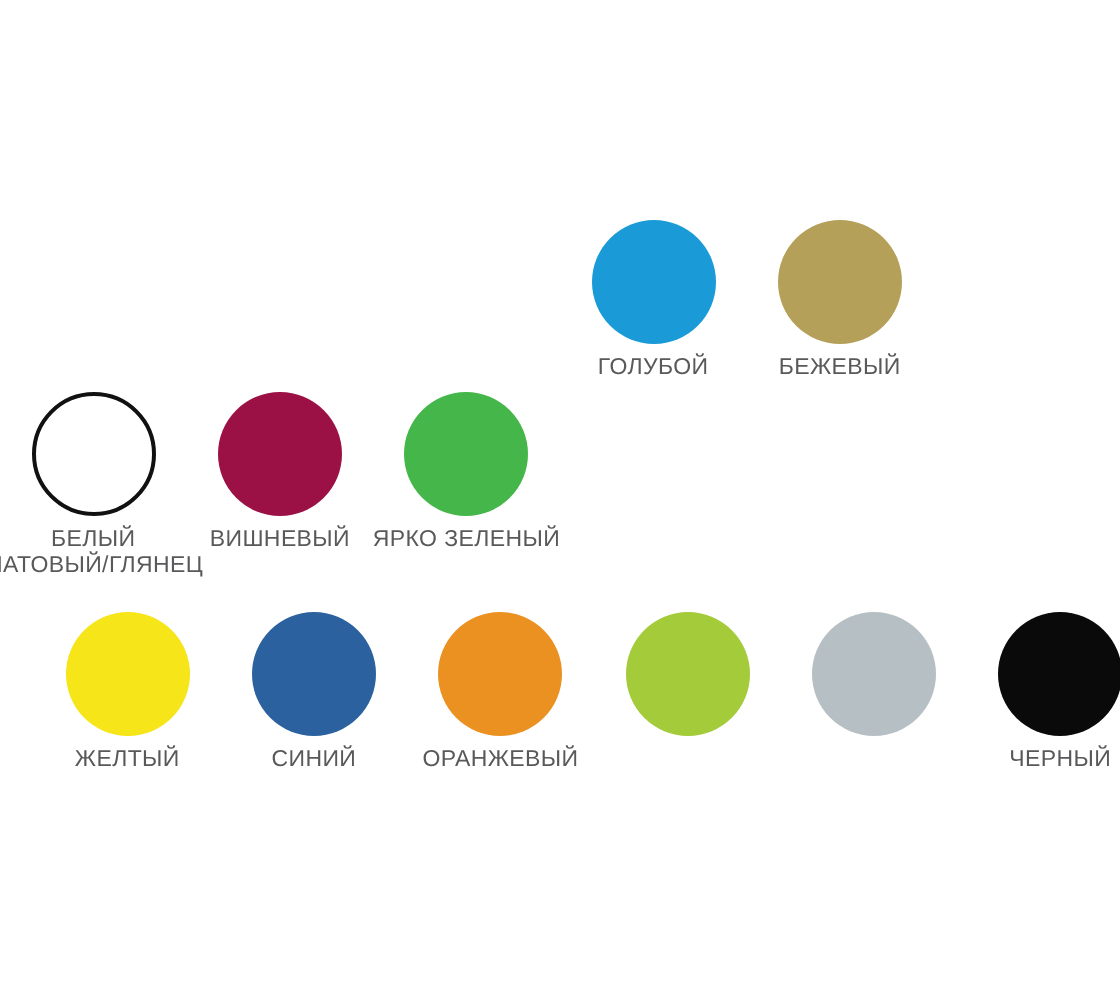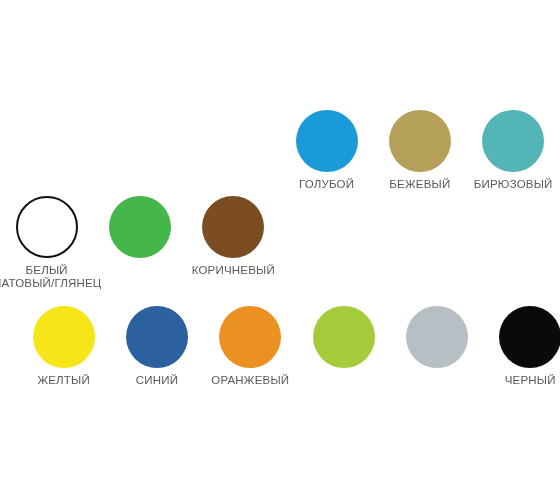--- a/index.html
+++ b/index.html
@@ -95,37 +95,34 @@
         <div class="swatch-label"></div>
       </div>
       <div class="swatch-cell">
         <div class="swatch-dot" style="background: rgb(26, 155, 215);"></div>
         <div class="swatch-label">ГОЛУБОЙ</div>
       </div>
       <div class="swatch-cell">
         <div class="swatch-dot" style="background: rgb(181, 160, 89);"></div>
         <div class="swatch-label">БЕЖЕВЫЙ</div>
       </div>
-      <div class="swatch-cell">
-        <div class="swatch-dot" style="background: rgb(83, 181, 181);"></div>
-        <div class="swatch-label">БИРЮЗОВЫЙ</div>
-      </div>
     </div>
   <div class="swatch-row" id="row-2">
       <div class="swatch-cell">
         <div class="swatch-dot outlined" style="background: rgb(255, 255, 255);"></div>
         <div class="swatch-label">БЕЛЫЙ
 МАТОВЫЙ/ГЛЯНЕЦ</div>
       </div>
       <div class="swatch-cell">
-        <div class="swatch-dot" style="background: rgb(69, 182, 73);"></div>
+        <div class="swatch-dot" style="background: rgb(156, 17, 69);"></div>
+        <div class="swatch-label">ВИШНЕВЫЙ</div>
       </div>
       <div class="swatch-cell">
-        <div class="swatch-dot" style="background: rgb(124, 77, 34);"></div>
-        <div class="swatch-label">КОРИЧНЕВЫЙ</div>
+        <div class="swatch-dot" style="background: rgb(69, 182, 73);"></div>
+        <div class="swatch-label">ЯРКО ЗЕЛЕНЫЙ</div>
       </div>
     </div>
   <div class="swatch-row" id="row-3">
       <div class="swatch-cell">
         <div class="swatch-dot" style="background: rgb(245, 229, 25);"></div>
         <div class="swatch-label">ЖЕЛТЫЙ</div>
       </div>
       <div class="swatch-cell">
         <div class="swatch-dot" style="background: rgb(42, 97, 158);"></div>
         <div class="swatch-label">СИНИЙ</div>

